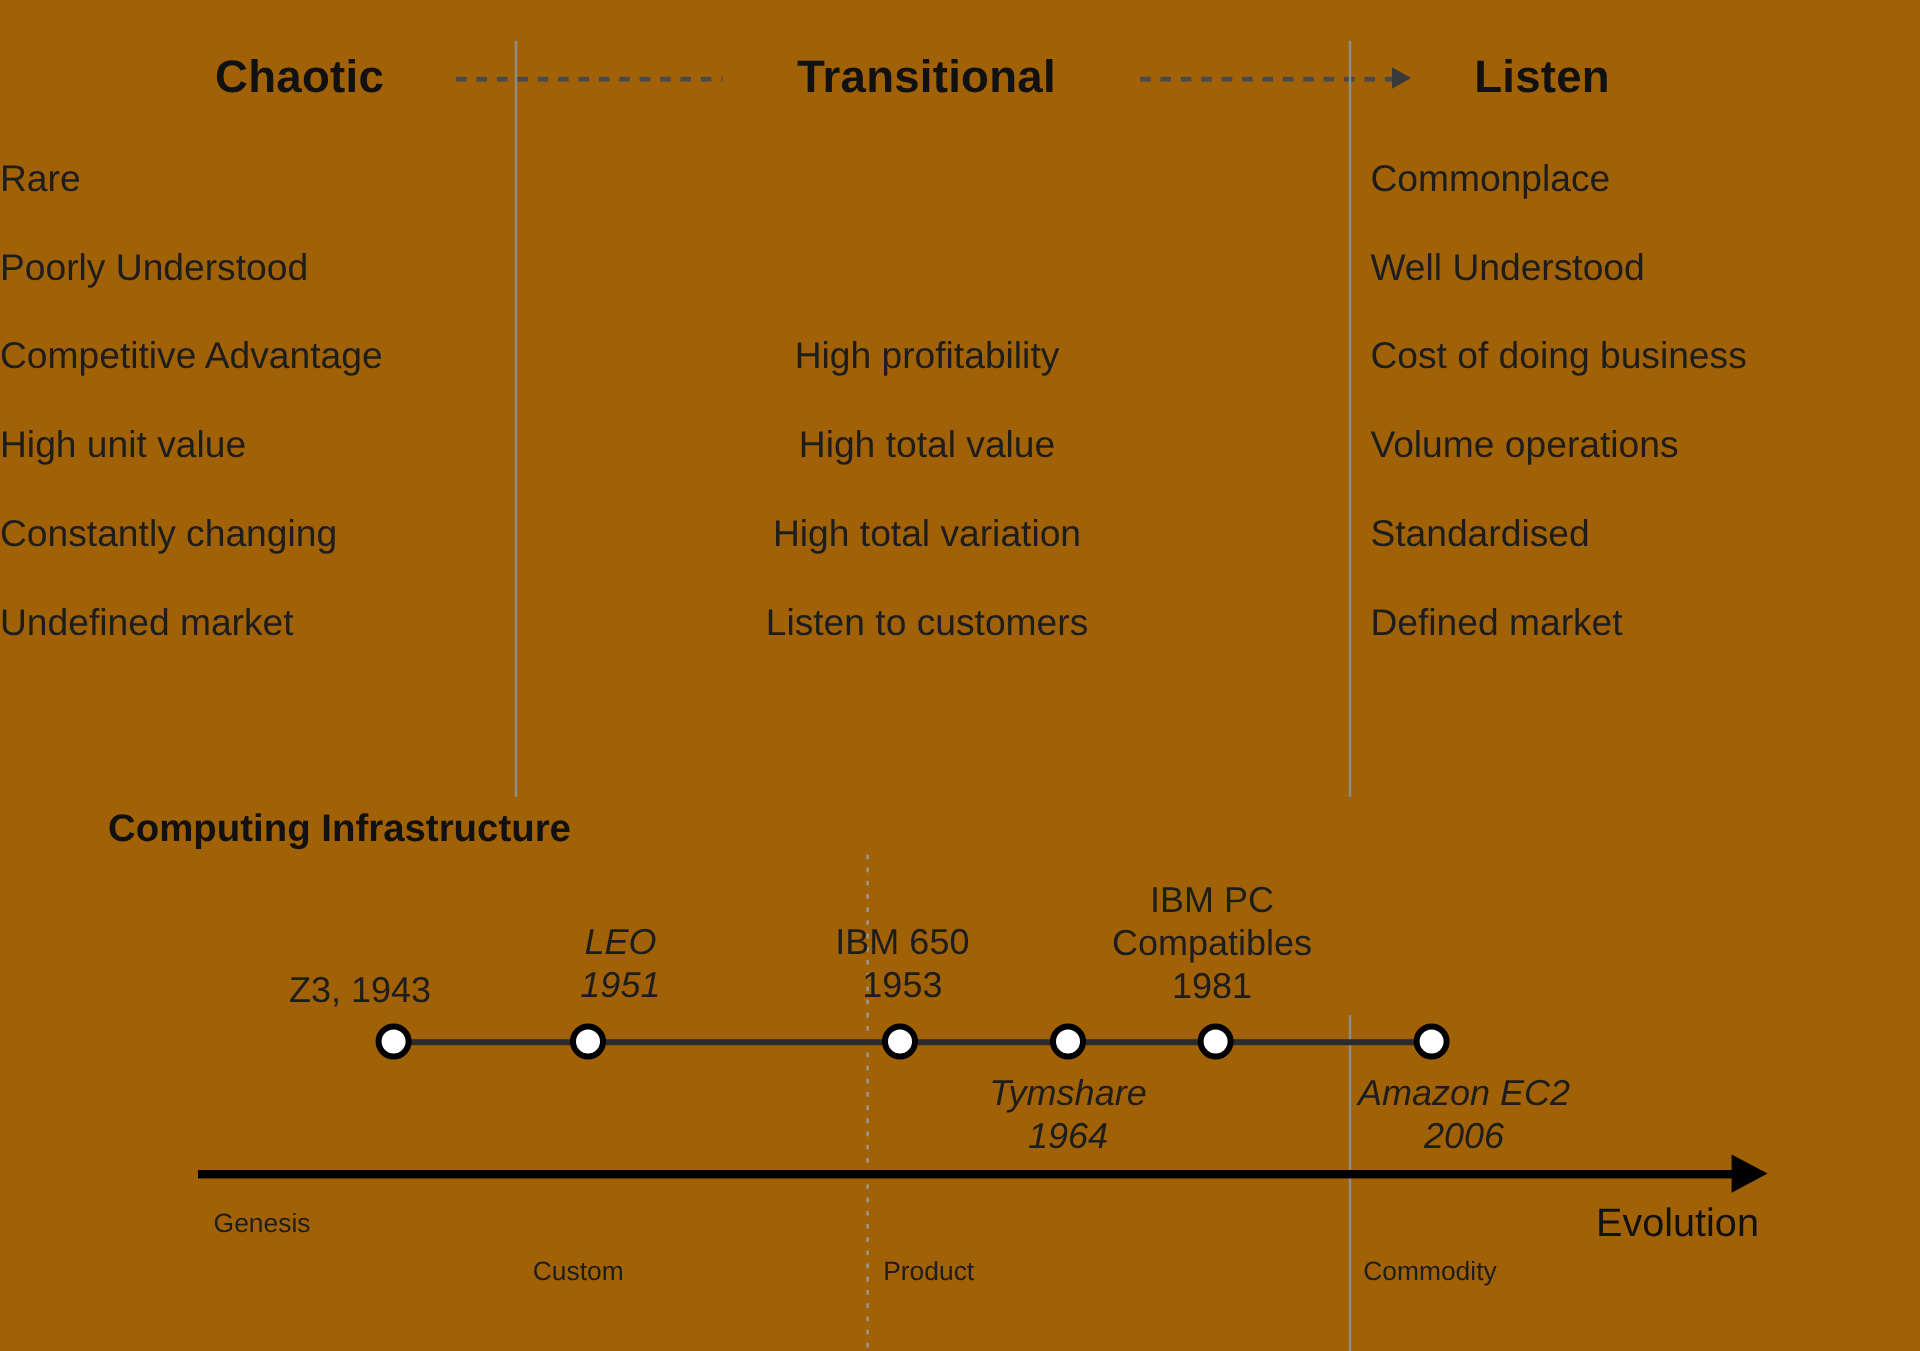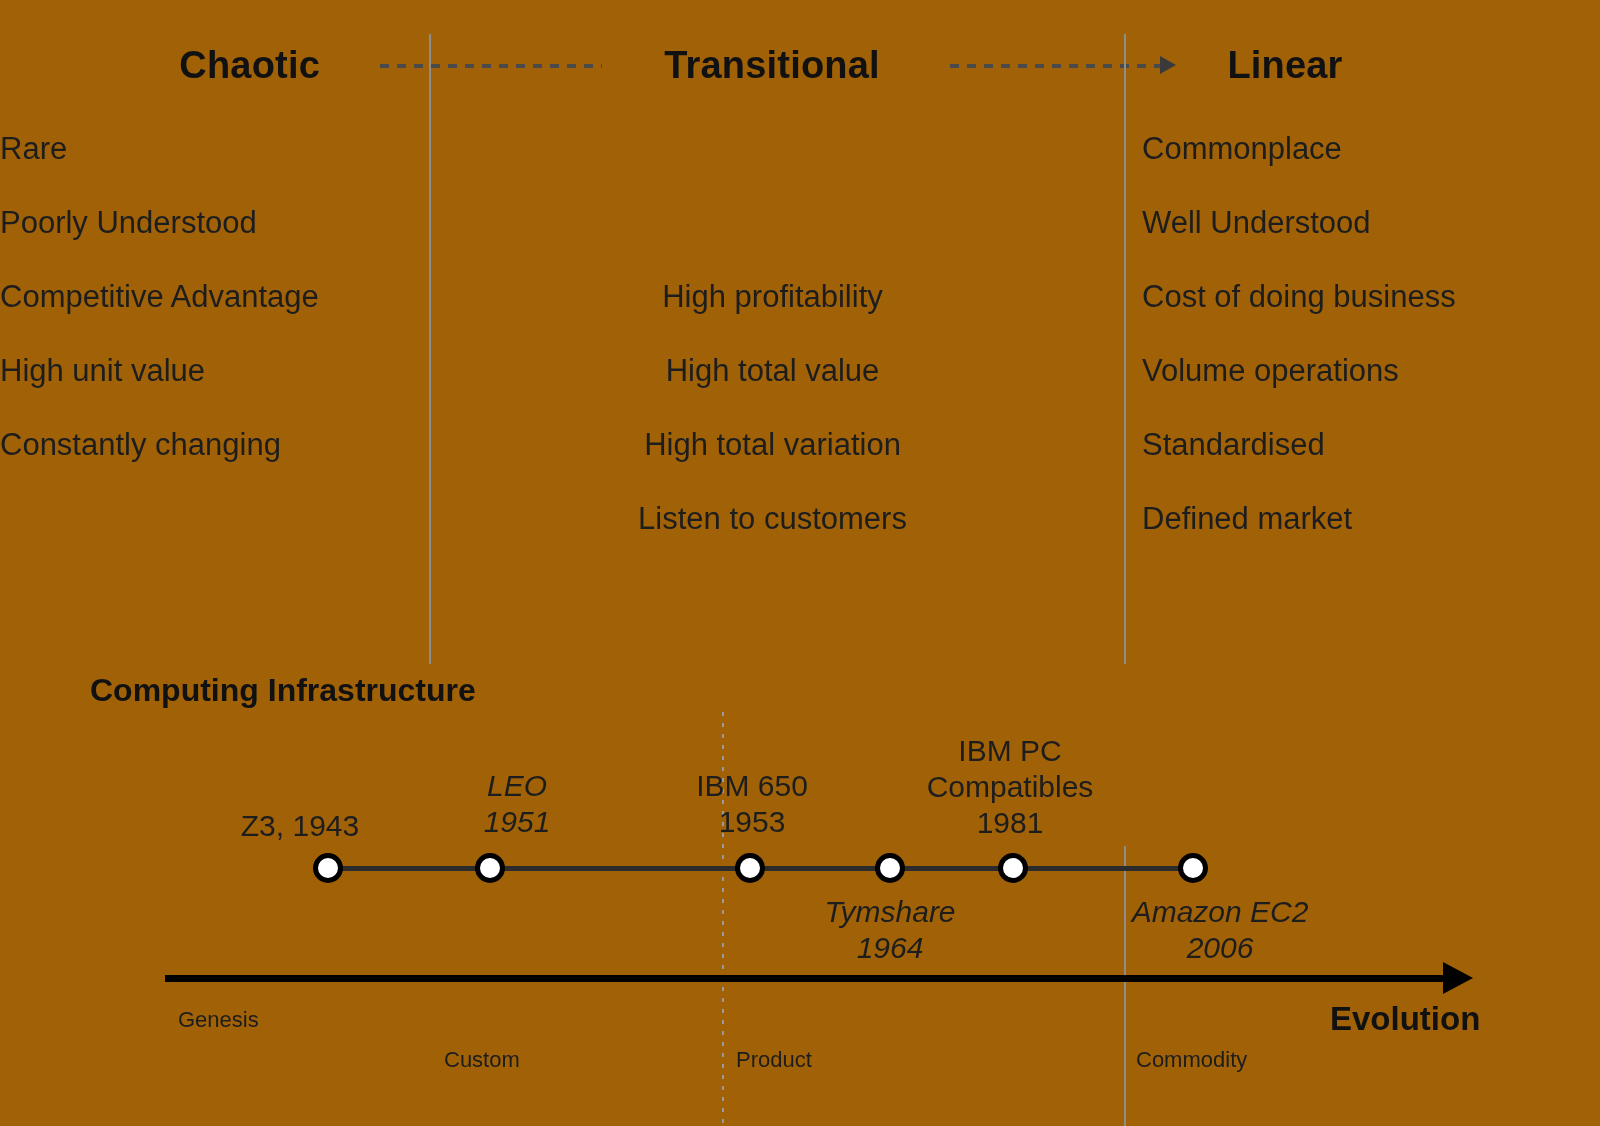--- a/index.html
+++ b/index.html
@@ -51,32 +51,32 @@
   .node-lbl{font-size:30px;line-height:36px;text-align:center;white-space:pre-line;color:#1d1d1d;}
   .node-lbl.above{transform:translateX(-50%);}
   .node-lbl.below{transform:translateX(-50%);font-style:italic;}
 
   
   .axis{left:165px;top:975px;width:1295px;height:7px;background:#000;}
   .axis-head{left:1443px;top:962px;width:0;height:0;
      border-top:16px solid transparent;border-bottom:16px solid transparent;
      border-left:30px solid #000;}
   .axis-lbl{font-size:22px;line-height:40px;color:#1d1d1d;white-space:pre-line;}
-  .evolution{left:1330px;top:1000px;font-size:33px;font-weight:bold;color:#111;}
+  .evolution{left:1330px;top:1000px;font-size:33px;font-weight:normal;color:#111;}
 
   .ital{font-style:italic;}
 </style>
 </head>
 <body>
 
 <div id="stage">
 
   <div class="abs hdr hdr-chaotic">Chaotic</div>
   <div class="abs hdr hdr-transitional">Transitional</div>
-  <div class="abs hdr hdr-linear">Linear</div>
+  <div class="abs hdr hdr-linear">Listen</div>
 
   <div class="abs dash-seg dash1"></div>
   <div class="abs dash-seg dash2"></div>
   <div class="abs arrowhead"></div>
 
   <div class="abs vline vline-left-top"></div>
   <div class="abs vline vline-right-top"></div>
   <div class="abs vline vline-right-bot"></div>
   <div class="abs vdot"></div>
 
@@ -107,20 +107,21 @@
       <div class="cell cell-right">Volume operations</div>
     </div>
 
     <div class="row">
       <div class="cell cell-left">Constantly changing</div>
       <div class="cell cell-mid">High total variation</div>
       <div class="cell cell-right">Standardised</div>
     </div>
 
     <div class="row">
+      <div class="cell cell-left">Undefined market</div>
       <div class="cell cell-mid">Listen to customers</div>
       <div class="cell cell-right">Defined market</div>
     </div>
 
   </div>
 
   <div class="abs ci-title">Computing Infrastructure</div>
 
   <div class="abs tl-line"></div>
 

